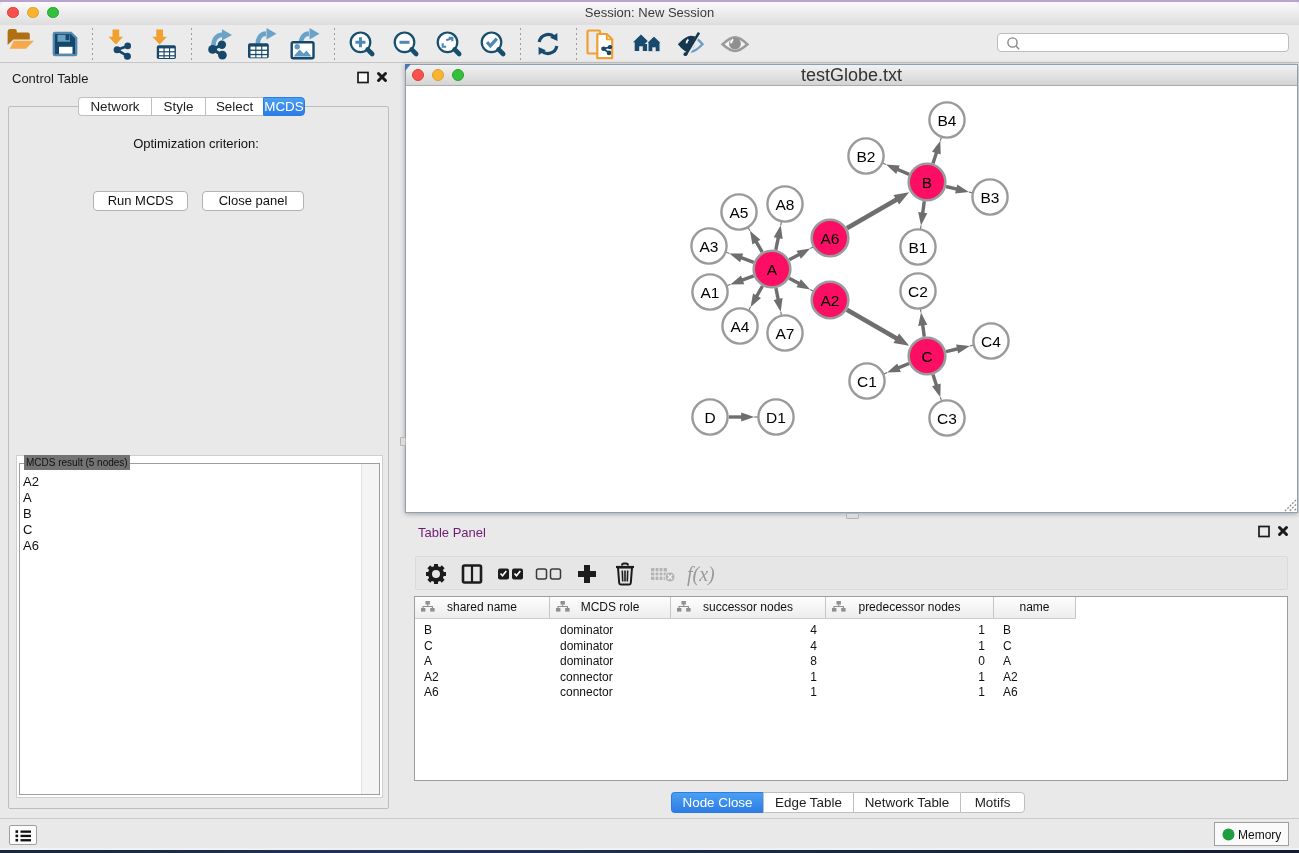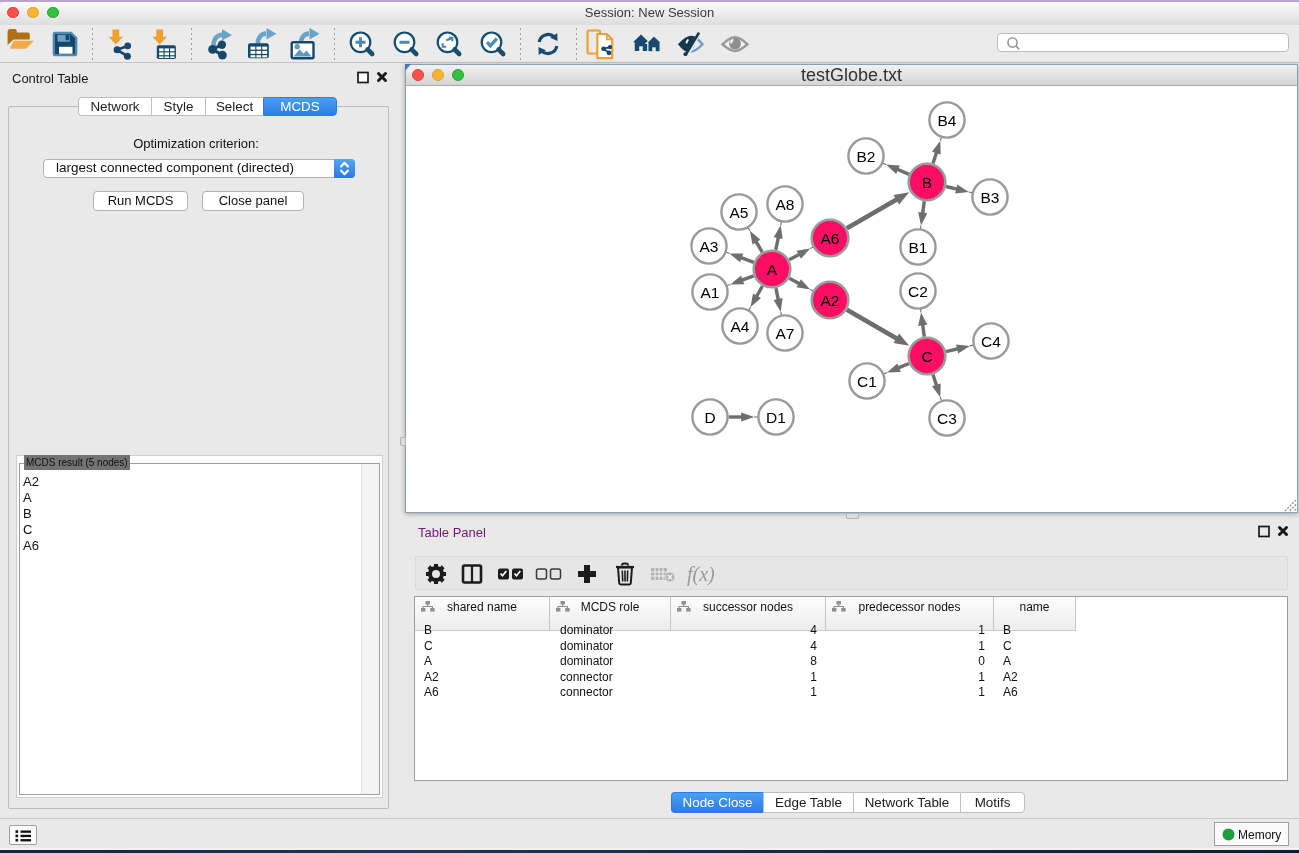--- a/index.html
+++ b/index.html
@@ -51,21 +51,21 @@
 #netwin-tb { position:absolute; left:0; top:0; width:100%; height:21px;
   background:linear-gradient(#f2f2f2,#d4d4d4); border-bottom:1px solid #ababab; }
 #netwin-tb .title { text-align:center; font-size:18px; color:#333; line-height:21px; }
 #netwin .tl { width:12px; height:12px; top:4px; }
 
 #tpanel { left:404px; top:519px; width:895px; height:299px; background:#e9e9e9; }
 #tp-title { position:absolute; left:14px; top:6px; font-size:13px; color:#701a75; }
 #tp-toolbar { position:absolute; left:11px; top:37px; width:873px; height:34px; background:#e6e6e6;
   border:1px solid #dadada; border-radius:2px; }
 #tp-table { position:absolute; left:10px; top:77px; width:874px; height:185px; background:#fff; border:1px solid #9d9d9d; }
-#tp-header { position:absolute; left:0; top:0; height:34px; width:661px; display:flex;
+#tp-header { position:absolute; left:0; top:0; height:22px; width:661px; display:flex;
   background:linear-gradient(#fdfdfd,#ededed); border-bottom:1px solid #cccccc; font-size:12px; color:#111; }
 .th { border-right:1px solid #c6c6c6; position:relative; text-align:center; line-height:21px; }
 .thico { position:absolute; left:6px; top:4px; }
 .trow { position:absolute; font-size:12px; color:#111; height:16px; line-height:16px; }
 #tp-tabs { left:267px; top:273px; }
 #tp-tabs .tab { height:21px; }
 
 #statusbar { left:0; top:818px; width:1299px; height:30px; background:#e9e9e9; border-top:1px solid #c9c9c9; }
 #sb-list { position:absolute; left:9px; top:6px; width:28px; height:20px; background:#fcfcfc; border:1px solid #9f9f9f; border-radius:2px; }
 #sb-mem { position:absolute; left:1214px; top:3px; width:75px; height:24px; background:#fafafa; border:1px solid #9f9f9f; font-size:12px; color:#111; }
@@ -252,31 +252,23 @@
   <div id="cpanel-title">Control Table</div>
   <svg class="abs" width="36" height="16" style="left:355px;top:7px">
     <rect x="3" y="2.5" width="10" height="10" fill="#fff" stroke="#1a1a1a" stroke-width="1.7"></rect>
     <path d="M23.5 3.5 L30.5 10.5 M30.5 3.5 L23.5 10.5" stroke="#1a1a1a" stroke-width="3" stroke-linecap="round"></path>
   </svg>
   <div id="cp-content"></div>
   <div class="tabbar" id="cp-tabs">
     <div class="tab" style="width:73px">Network</div>
     <div class="tab" style="width:54px">Style</div>
     <div class="tab" style="width:58px">Select</div>
-    <div class="tab sel" style="width:74px">MCDS</div>
+    <div class="tab sel" style="width:42px">MCDS</div>
   </div>
   <div id="opt-label">Optimization criterion:</div>
-  <div id="dropdown">largest connected component (directed)
-    <div id="dd-btn">
-      <svg width="21" height="19">
-          <path d="M7 7.5 L10.5 3.8 L14 7.5" fill="none" stroke="#fff" stroke-width="2.1" stroke-linecap="round" stroke-linejoin="round"></path>
-          <path d="M7 11.5 L10.5 15.2 L14 11.5" fill="none" stroke="#fff" stroke-width="2.1" stroke-linecap="round" stroke-linejoin="round"></path>
-        </svg>
-    </div>
-  </div>
   <div class="btn" id="btn-run">Run MCDS</div>
   <div class="btn" id="btn-close">Close panel</div>
   <div id="mcds">
     <div id="mcds-inner"></div>
     <div id="mcds-scroll"></div>
     <div id="mcds-legend">MCDS result (5 nodes)</div>
     <div id="mcds-list">A2<br>A<br>B<br>C<br>A6</div>
   </div>
 </div>
 

